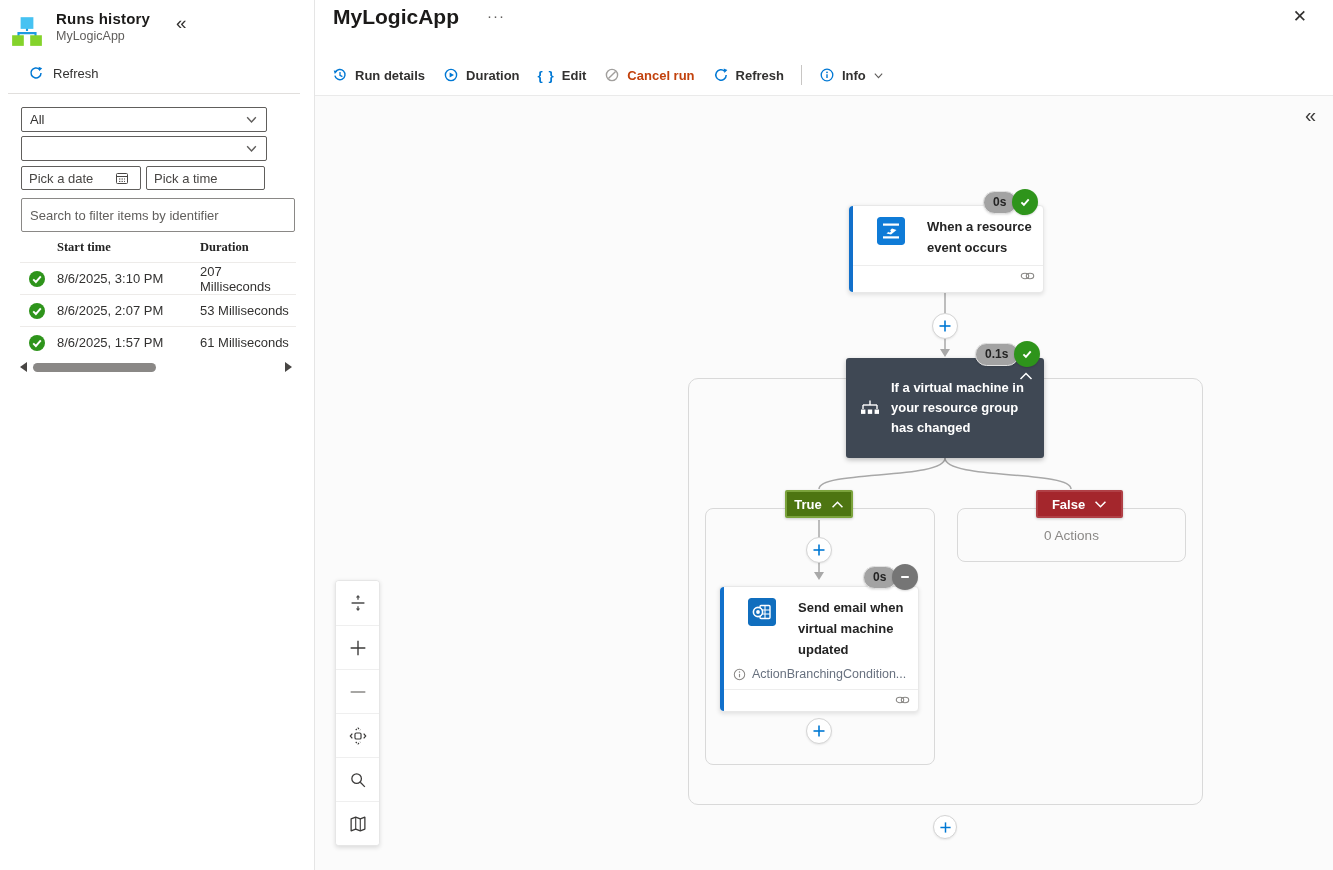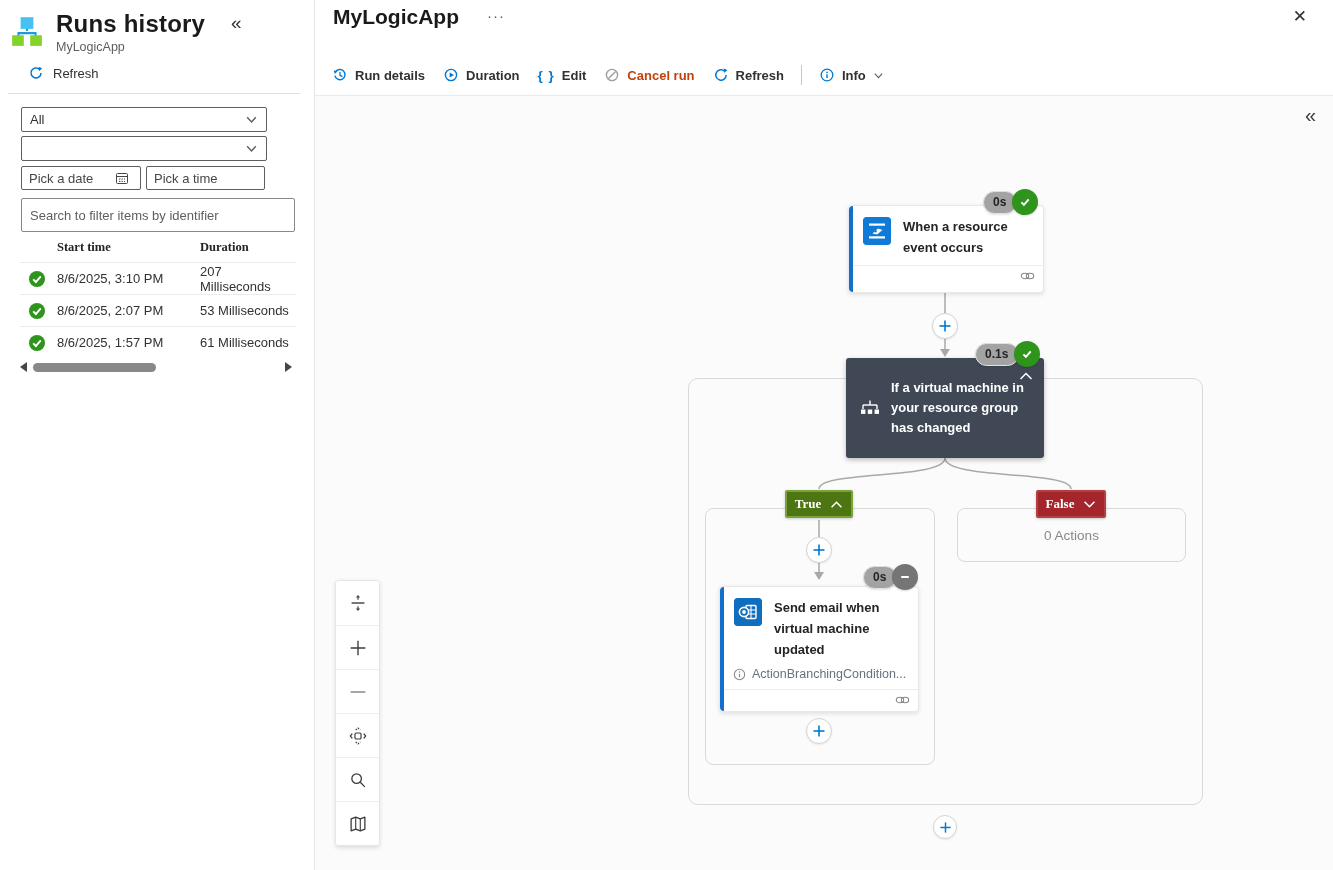--- a/index.html
+++ b/index.html
@@ -5,21 +5,21 @@
   * { margin:0; padding:0; box-sizing:border-box; }
   html,body { width:1333px; height:870px; overflow:hidden; background:#fff;
     font-family:"Liberation Sans", sans-serif; color:#242424; }
 
   
   .left-panel { position:absolute; left:0; top:0; width:315px; height:870px;
     background:#fff; border-right:1px solid #e5e5e5; }
   .lp-header { position:absolute; left:10px; top:10px; display:flex; align-items:flex-start; }
   .lp-app-icon { width:34px; height:34px; margin-top:4px; }
   .lp-titles { margin-left:12px; }
-  .lp-title { font-size:24px; font-weight:700; color:#1b1a19; letter-spacing:.2px; }
+  .lp-title { font-size:15px; font-weight:700; color:#1b1a19; letter-spacing:.2px; }
   .lp-subtitle { font-size:12.5px; color:#605e5c; margin-top:2px; }
   .lp-collapse { margin-left:26px; margin-top:2px; font-size:19px; color:#323130; cursor:pointer; }
   .lp-refresh { position:absolute; left:28px; top:65px; display:flex; align-items:center; gap:9px;
     font-size:13px; color:#323130; cursor:pointer; }
   .lp-divider { position:absolute; left:8px; right:14px; top:93px; border-top:1px solid #e1dfdd; }
 
   .dropdown { position:absolute; left:21px; width:246px; height:25px; border:1px solid #605e5c;
     border-radius:2px; background:#fff; display:flex; align-items:center; padding:0 8px;
     font-size:13px; color:#323130; cursor:pointer; }
   .dropdown .chev { margin-left:auto; }
@@ -73,21 +73,21 @@
   
   .canvas { position:absolute; left:315px; top:96px; width:1018px; height:774px;
     background:#fbfbfb; overflow:hidden; }
   .canvas-collapse { position:absolute; left:990px; top:8px; font-size:20px; color:#3b3a39; cursor:pointer; }
   svg.edges { position:absolute; left:0; top:0; pointer-events:none; }
 
   .wf-node { position:absolute; background:#fff; border:1px solid #e8e8e8; border-radius:4px;
     box-shadow:0 1.5px 4px rgba(0,0,0,.1); cursor:pointer; }
   .accent { position:absolute; left:0; top:0; bottom:0; width:4px; background:#1170cb;
     border-radius:4px 0 0 4px; }
-  .node-body { display:flex; padding:11px 10px 6px 14px; gap:12px; }
+  .node-body { display:flex; padding:11px 10px 6px 28px; gap:22px; }
   .node-icon { width:28px; height:28px; border-radius:3px; flex:none; }
   .node-title { font-size:13px; font-weight:600; color:#242424; line-height:1.6; }
   .node-footer { border-top:1px solid #ededed; height:21px; display:flex; align-items:center;
     justify-content:flex-end; padding:0 8px; }
   .node-note { display:flex; align-items:center; gap:6px; padding:1px 10px 8px 13px;
     font-size:12.5px; color:#68717f; white-space:nowrap; }
 
   .trigger-node { left:533px; top:109px; width:196px; height:88px; }
   .trigger-node .node-title { width:142px; }
   .action-node { left:404px; top:490px; width:200px; height:126px; }
@@ -115,23 +115,23 @@
   .scope-box { position:absolute; left:373px; top:282px; width:515px; height:427px;
     border:1px solid #d9d9d9; border-radius:10px; }
   .branch-box { position:absolute; border:1px solid #d9d9d9; border-radius:8px; background:transparent; }
   .true-box { left:390px; top:412px; width:230px; height:257px; }
   .false-box { left:642px; top:412px; width:229px; height:54px; display:flex;
     align-items:center; justify-content:center; }
   .empty-actions { font-size:13.5px; color:#8a8886; }
 
   .branch-label { position:absolute; height:28px; display:flex; align-items:center; z-index:4;
     justify-content:center; gap:9px; color:#fff; font-weight:700; font-size:13px;
-    border-radius:2px; box-shadow:0 1px 3px rgba(0,0,0,.2); cursor:pointer;font-family:Liberation Serif, serif; }
+    border-radius:2px; box-shadow:0 1px 3px rgba(0,0,0,.2); cursor:pointer; }
   .label-true { left:470px; top:394px; width:68px; background:#4d7511; border:2px solid #7ba33c; }
-  .label-false { left:721px; top:394px; width:70px; background:#a4262c; border:2px solid #b04046; }
+  .label-false { left:721px; top:394px; width:87px; background:#a4262c; border:2px solid #b04046; }
 
   .plus-circle { position:absolute; width:26px; height:26px; border-radius:50%; background:#fff;
     border:1px solid #d4d4d4; box-shadow:0 1px 2px rgba(0,0,0,.08); display:flex; z-index:5;
     align-items:center; justify-content:center; cursor:pointer; }
 
   
   .zoom-toolbar { position:absolute; left:20px; top:484px; width:45px; background:#fff;
     border:1px solid #e6e6e6; border-radius:4px; box-shadow:0 1.6px 4px rgba(0,0,0,.12);
     display:flex; flex-direction:column; overflow:hidden; }
   .zt-btn { height:44px; display:flex; align-items:center; justify-content:center;

